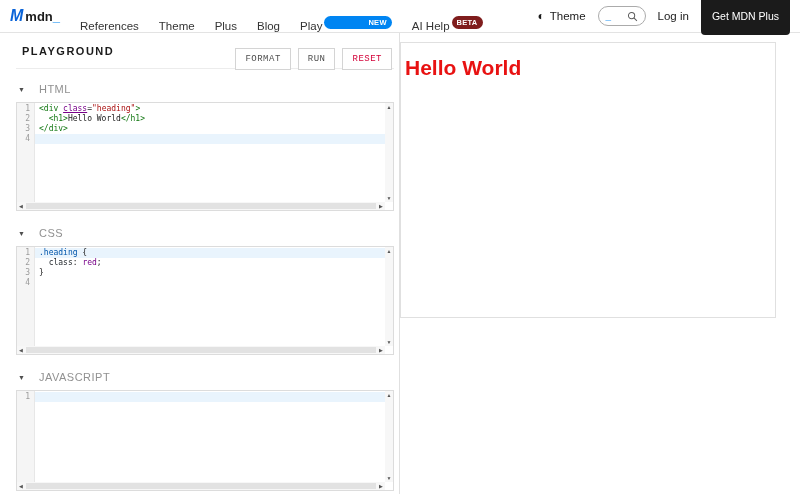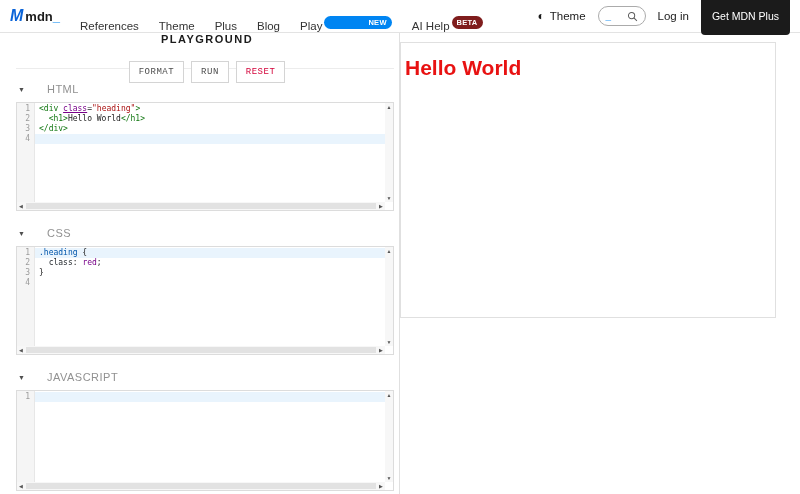--- a/index.html
+++ b/index.html
@@ -39,33 +39,33 @@
   }
 
   
   .main { display:flex; height:461px; }
   .left-col { width:400px; flex:none; border-right:1px solid #e0e0e0; padding:0 5px 0 16px; }
   .right-col { flex:1; padding:9px 24px 0 0; }
 
   
   .pg-header {
     height:36px; display:flex; align-items:center; justify-content:space-between;
-    padding:0 2px 0 6px; border-bottom:1px solid #ececec;flex-direction:column;
+    padding:0 2px 0 6px; border-bottom:1px solid #ececec;
   }
   .pg-title { font-size:11px; font-weight:700; letter-spacing:1.5px; color:#1b1b1b; }
   .pg-buttons { display:flex; gap:7px; }
   .pg-btn {
     font-size:9px; letter-spacing:.5px; padding:5px 9px; border:1px solid #d4d4d4;
     border-radius:0; background:#fff; color:#4e4e4e; font-family:Liberation Mono, monospace; cursor:pointer;margin-top:16px;
   }
 
   
   .sections { padding-top:10px; }
   .ed-section { margin-bottom:12px; }
-  .ed-summary { display:flex; align-items:center; gap:22px; padding:4px 2px 7px; cursor:pointer;text-align:center; }
+  .ed-summary { display:flex; align-items:center; gap:14px; padding:4px 2px 7px; cursor:pointer;text-align:center; }
   .ed-marker { font-size:7px; color:#4e4e4e; line-height:1; }
   .ed-label { font-size:11px; color:#919191; letter-spacing:.5px; }
 
   .editor { position:relative; border:1px solid #dcdcdc; background:#fff; overflow:hidden; }
   .editor[data-ed="html"], .editor[data-ed="css"] { height:109px; }
   .editor[data-ed="javascript"] { height:101px; }
 
   .gutter-bg { position:absolute; left:0; top:0; bottom:8px; width:18px; background:#f5f5f5; border-right:1px solid #e7e7e7; }
   .lines { position:absolute; left:0; top:1px; right:8px; font-family:"DejaVu Sans Mono", monospace; font-size:8px; line-height:10px; }
   .ed-line { display:flex; }

